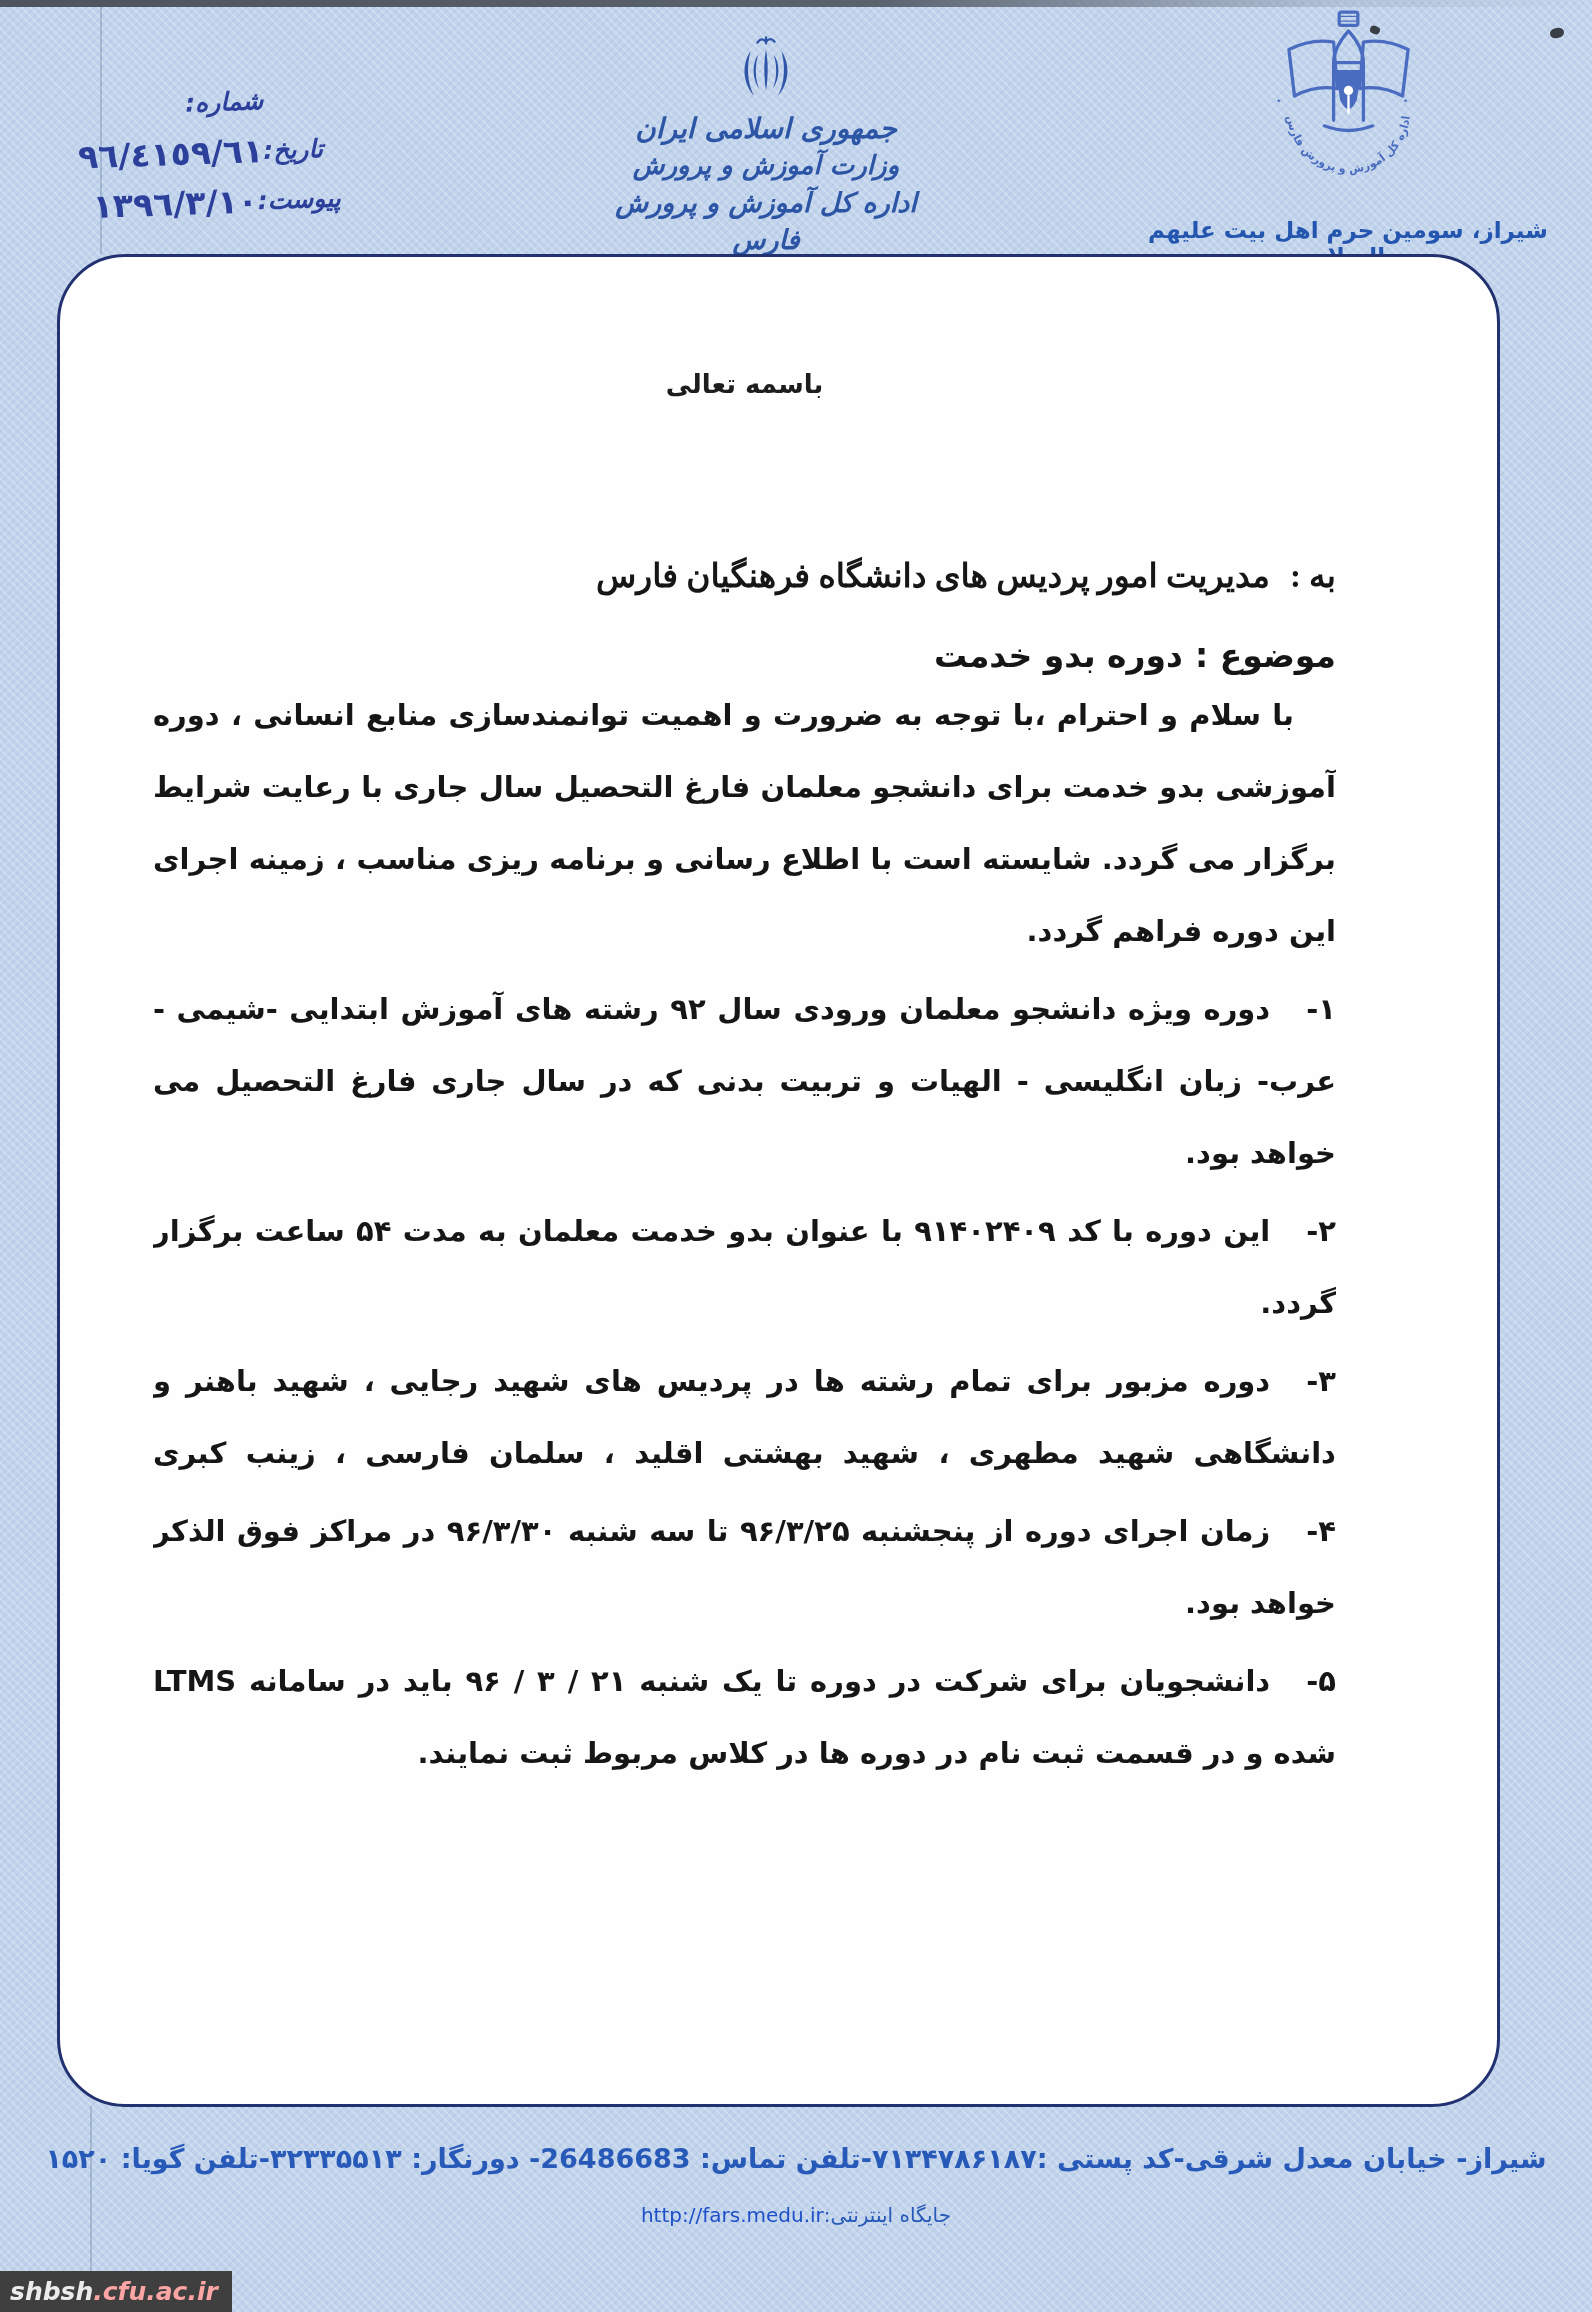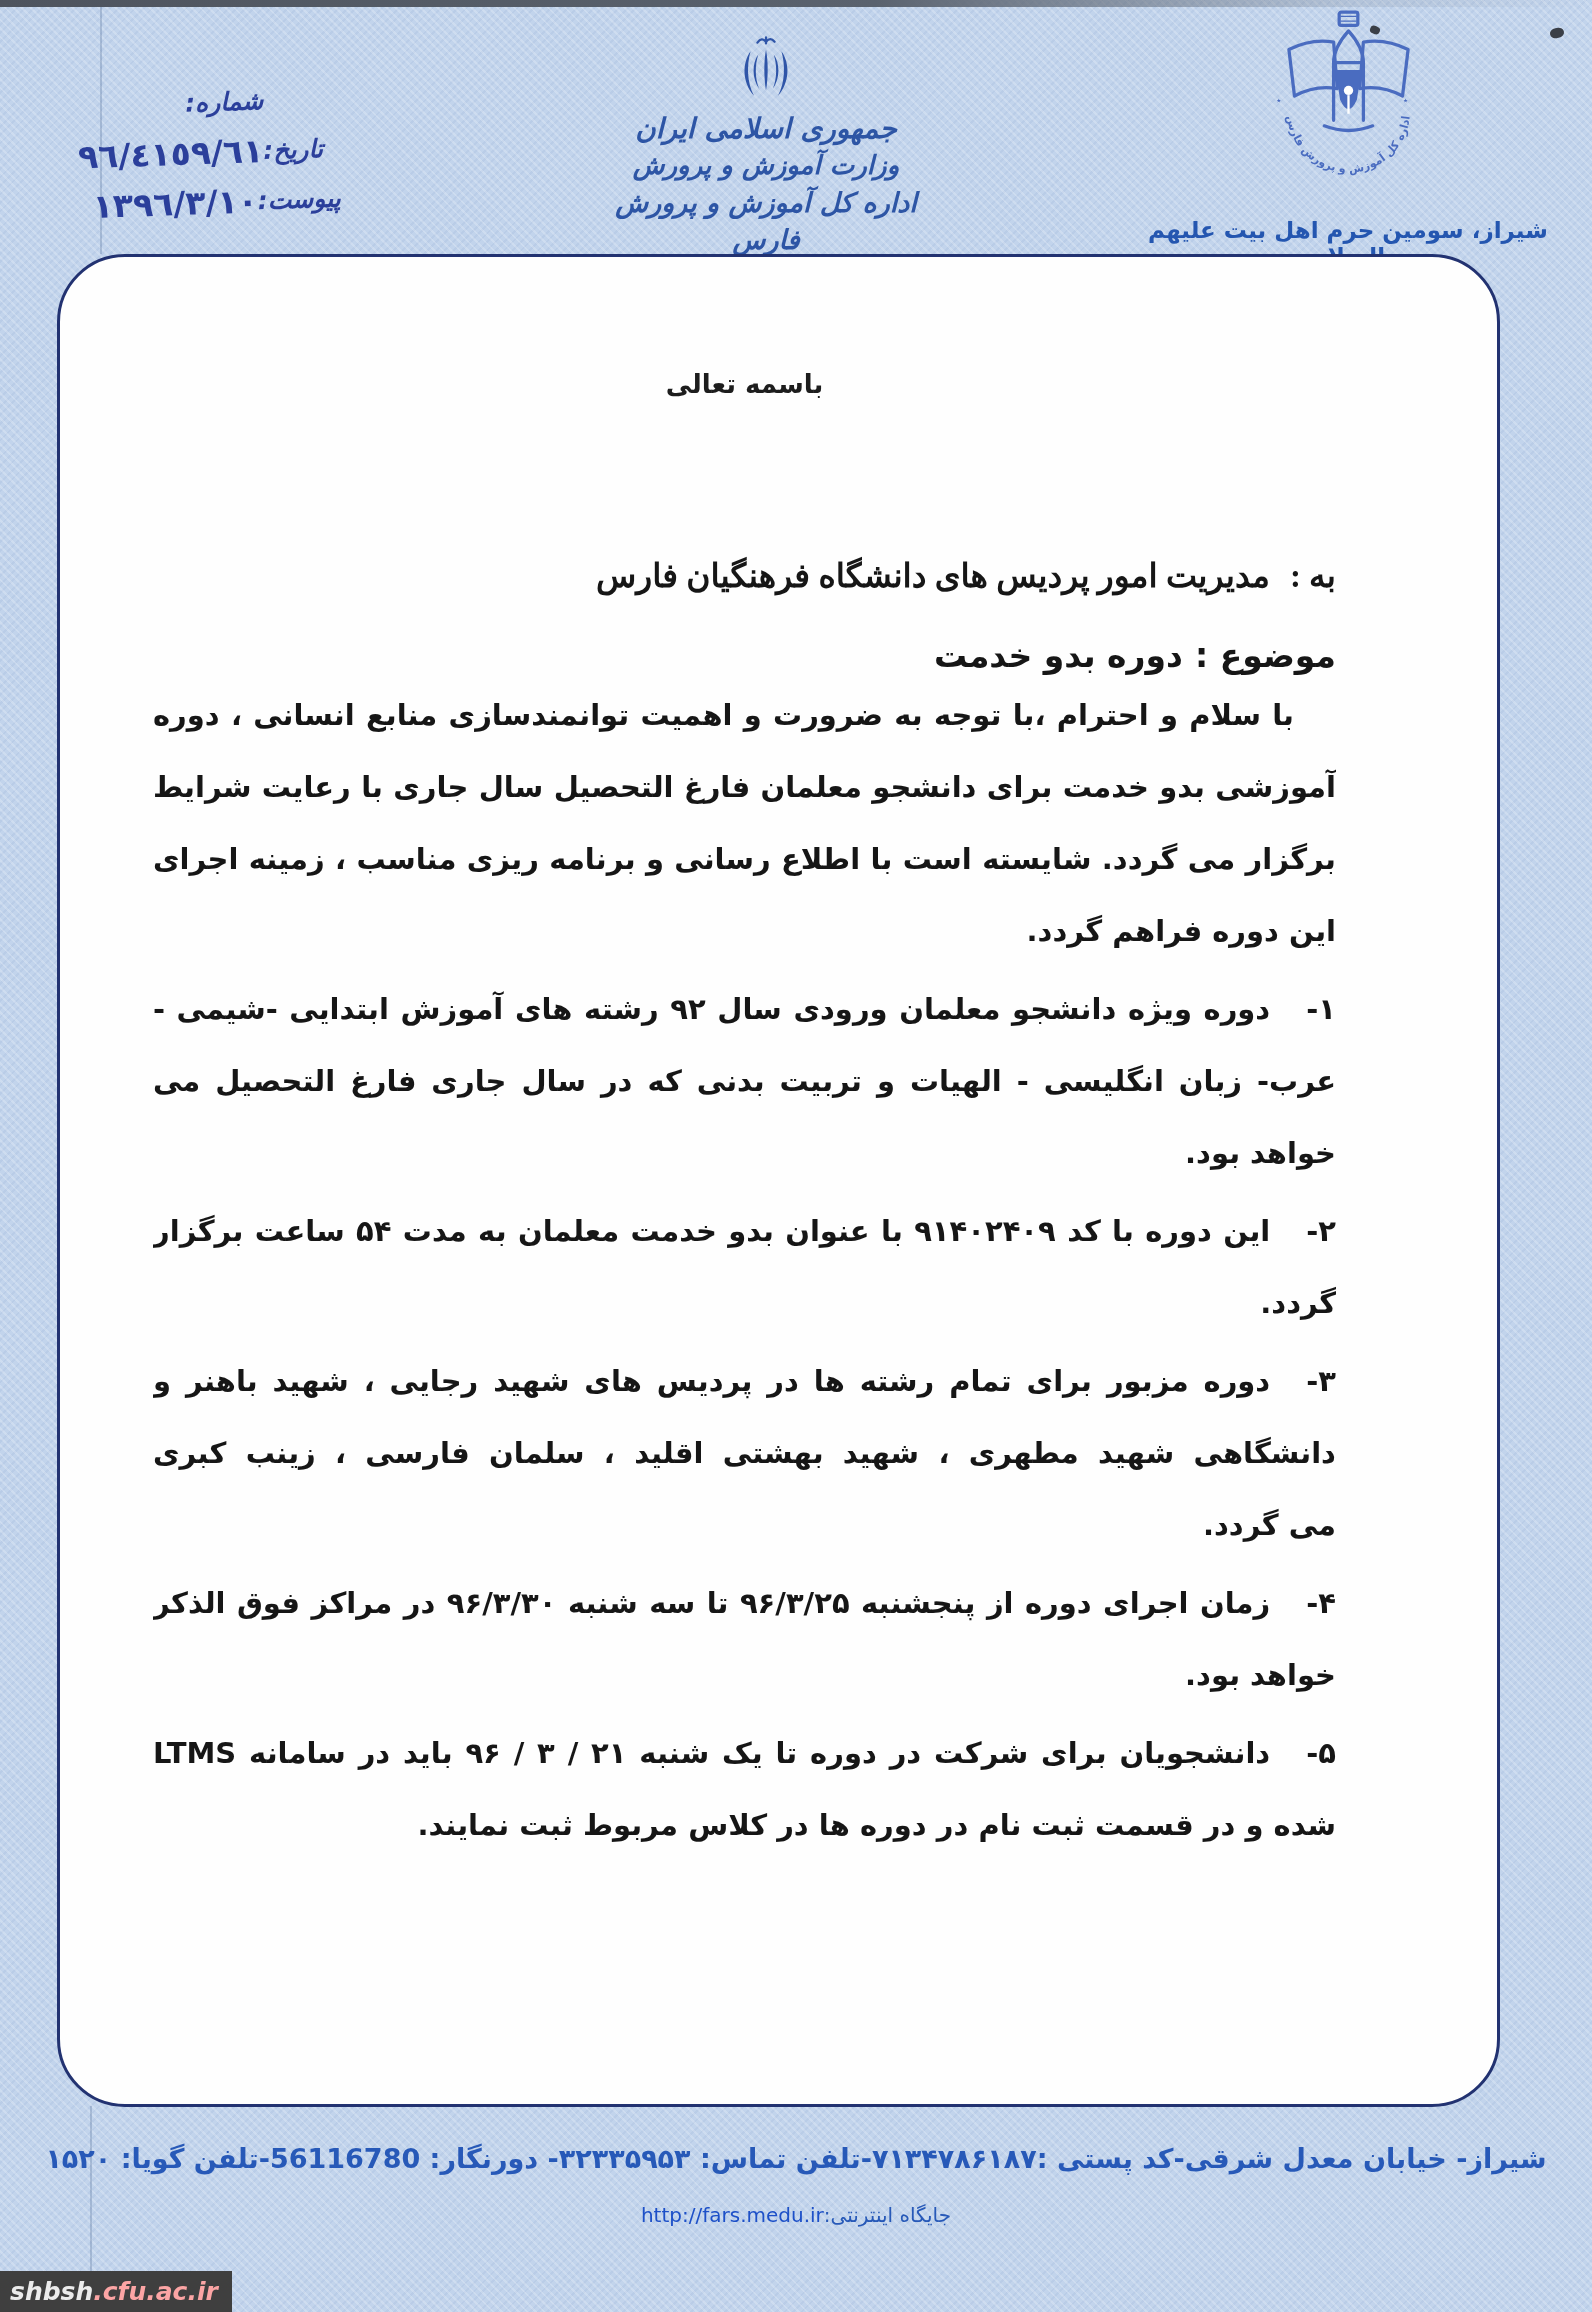--- a/index.html
+++ b/index.html
@@ -154,36 +154,35 @@
             <div class="bline">عرب- زبان انگلیسی - الهیات و تربیت بدنی که در سال جاری فارغ التحصیل می گردند</div>
             <div class="bline last">خواهد بود.</div>
           </div>
           <div class="item">
             <div class="bline"><span class="inum">۲-</span><span>این دوره با کد ۹۱۴۰۲۴۰۹ با عنوان بدو خدمت معلمان به مدت ۵۴ ساعت برگزار می</span></div>
             <div class="bline last">گردد.</div>
           </div>
           <div class="item">
             <div class="bline"><span class="inum">۳-</span><span>دوره مزبور برای تمام رشته ها در پردیس های شهید رجایی ، شهید باهنر و واحدهای</span></div>
             <div class="bline">دانشگاهی شهید مطهری ، شهید بهشتی اقلید ، سلمان فارسی ، زینب کبری کازرون برگزار</div>
-            <div class="bline last">می گردد.</div>
           </div>
           <div class="item">
             <div class="bline"><span class="inum">۴-</span><span>زمان اجرای دوره از پنجشنبه ۹۶/۳/۲۵ تا سه شنبه ۹۶/۳/۳۰ در مراکز فوق الذکر</span></div>
             <div class="bline last">خواهد بود.</div>
           </div>
           <div class="item">
             <div class="bline"><span class="inum">۵-</span><span>دانشجویان برای شرکت در دوره تا یک شنبه ۲۱ / ۳ / ۹۶ باید در سامانه LTMS وارد</span></div>
             <div class="bline last">شده و در قسمت ثبت نام در دوره ها در کلاس مربوط ثبت نمایند.</div>
           </div>
         </div>
     </div>
   </div>
 
   <div class="footer">
-    <div class="f-line1">شیراز- خیابان معدل شرقی-کد پستی :۷۱۳۴۷۸۶۱۸۷-تلفن تماس: ۳۲۳۳۵۹۵۳- دورنگار: 56116780-تلفن گویا: ۱۵۲۰</div>
+    <div class="f-line1">شیراز- خیابان معدل شرقی-کد پستی :۷۱۳۴۷۸۶۱۸۷-تلفن تماس: 26486683- دورنگار: ۳۲۳۳۵۵۱۳-تلفن گویا: ۱۵۲۰</div>
     <div class="f-line2">
       <span>جایگاه اینترنتی:</span><span class="f-url">http://fars.medu.ir</span>
     </div>
   </div>
 
   <div class="watermark">
     <span class="wm-prefix">shbsh</span>
       <span class="wm-suffix">.cfu.ac.ir</span>
   </div>
 </div>

